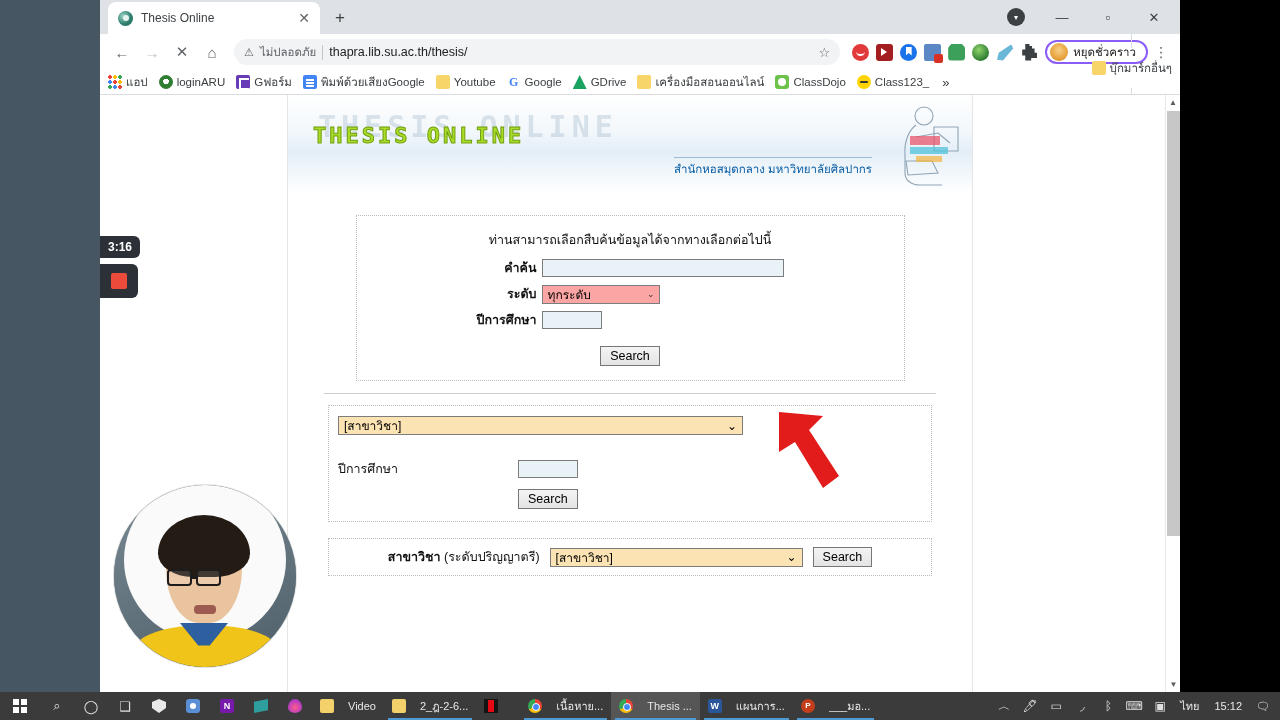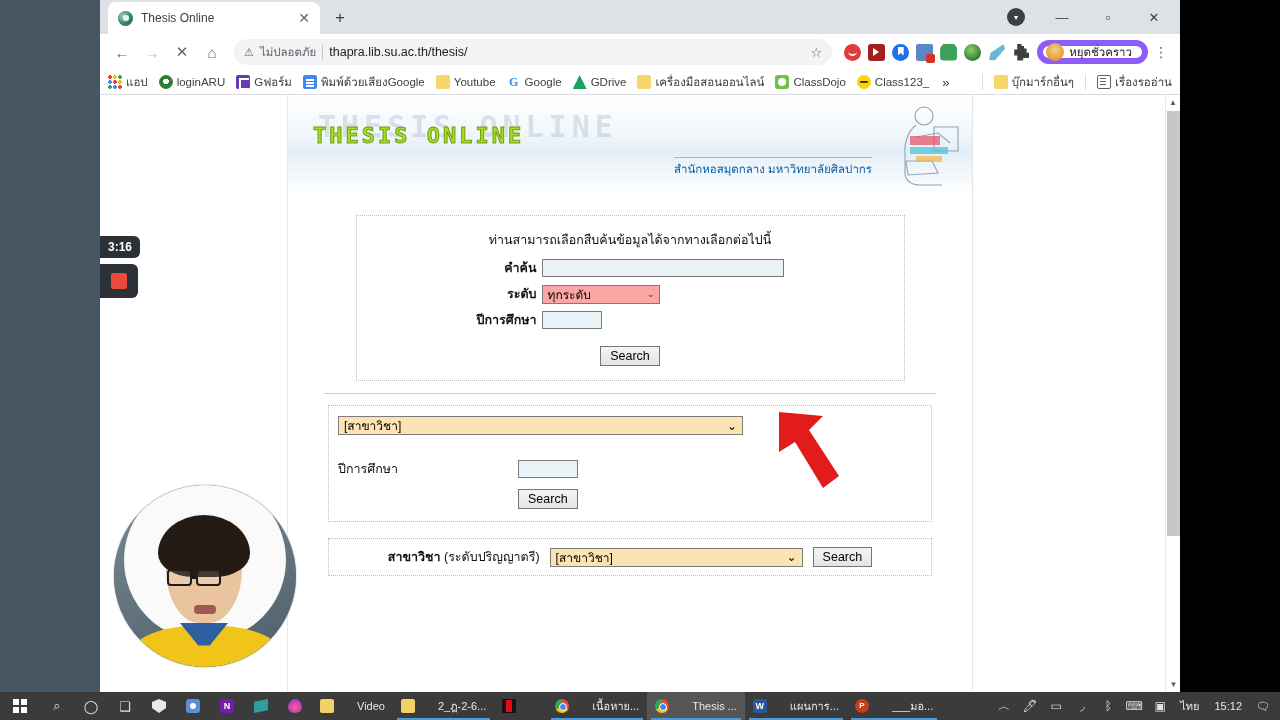--- a/index.html
+++ b/index.html
@@ -115,21 +115,21 @@
   .ex-bookmark{ background:#1a73e8; border-radius:50%; }
   .ex-bookmark:after{content:"";position:absolute;left:5.5px;top:3px;width:6px;height:9px;background:#fff;clip-path:polygon(0 0,100% 0,100% 100%,50% 72%,0 100%);}
   .ex-redlib{ background:#5b88c4; border-radius:2px;}
   .ex-redlib:after{content:"";position:absolute;right:-2px;bottom:-2px;width:9px;height:9px;background:#d93025;border-radius:2px;}
   .ex-ever { background:#3ca05a; border-radius:4px; clip-path: polygon(20% 0,80% 0,100% 25%,100% 100%,0 100%,0 25%);}
   .ex-idm { background:radial-gradient(circle at 40% 35%,#8fd36a,#2e7d32 70%); border-radius:50%; }
   .ex-feather{ background:#6bb7d8; clip-path: polygon(90% 5%,100% 30%,40% 100%,5% 95%,15% 55%);}
   .ex-puzzle{ background:#3c4043; clip-path: polygon(30% 0,55% 0,55% 14%,70% 14%,70% 30%,85% 30%,85% 55%,100% 55%,100% 85%,65% 85%,65% 100%,30% 100%,30% 70%,12% 70%,12% 35%,30% 35%);}
   .pausebtn {
     display:flex; align-items:center; gap:5px;
-    border: 6px solid #8b5cf6; border-radius: 14px;
+    border: 2px solid #8b5cf6; border-radius: 14px;
     height: 24px; padding: 0 10px 0 3px;
     font-size: 11.5px; color: #1f1f1f; margin-left: 6px;
     white-space: nowrap;
   }
   .avatar-mini {
     width:18px;height:18px;border-radius:50%;
     background: radial-gradient(circle at 50% 40%, #f7d08a 0%, #e8a33d 60%, #c07a1e 100%);
     display:block;
   }
   .kebab { width:22px;height:26px;display:flex;align-items:center;justify-content:center;color:#5f6368;font-size:14px;}
@@ -166,21 +166,21 @@
   .ico-google { color:#4285f4; font-weight:700; font-size:12px; line-height:14px; text-align:center; font-family:"Liberation Serif",serif;}
   .ico-gdrive { background:#1aa260; clip-path: polygon(50% 0,100% 100%,0 100%); }
   .ico-dojo { background:#6cc24a; border-radius:3px;}
   .ico-dojo:after{content:"";position:absolute;left:3px;top:3px;width:8px;height:8px;border-radius:50%;background:#fff;}
   .ico-class123{ background:#ffd400; border-radius:50%; }
   .ico-class123:after{content:"";position:absolute;left:3px;top:6px;width:8px;height:2px;background:#333;border-radius:1px;}
   .ico-readlist { border:1.5px solid #5f6368; border-radius:2px; }
   .ico-readlist:after{content:"";position:absolute;left:2px;top:2px;width:6px;height:1px;background:#5f6368;box-shadow:0 3px 0 #5f6368,0 6px 0 #5f6368;}
   .bm-sep { width:1px; height:16px; background:#dadce0; }
   .bm-overflow { font-size: 13px; color:#3c4043; padding: 0 2px; }
-  .bm-right { margin-left:auto; display:flex; align-items:center; gap:11px; }
+  .bm-right { margin-left:auto; display:flex; align-items:center; gap:11px;flex-direction:column; }
 
   
   .viewport {
     position: relative;
     height: 597px;
     background: #ffffff;
     overflow: hidden;
   }
   .page {
     position: absolute;
@@ -392,21 +392,21 @@
     position:absolute; left:0; bottom:0;
     width: 1280px; height: 28px;
     background: #3b3b3b;
     display:flex; align-items:center;
     color:#e8e8e8; font-size:11px;
   }
   .tb-start { width:40px; height:28px; display:flex;align-items:center;justify-content:center;}
   .win-logo { width:14px;height:14px; display:grid; grid-template-columns:1fr 1fr; grid-template-rows:1fr 1fr; gap:1.5px;}
   .win-logo span { background:#fff; display:block; }
   .tb-ico { width:34px; height:28px; display:flex;align-items:center;justify-content:center; color:#e0e0e0; font-size:13px;}
-  .tb-app { position:relative; height:28px; display:flex;align-items:center; gap:23px; padding: 0 8px; }
+  .tb-app { position:relative; height:28px; display:flex;align-items:center; gap:14px; padding: 0 8px; }
   .tb-app .lbl { max-width:56px; overflow:hidden; white-space:nowrap; }
   .tb-app.active { background: rgba(255,255,255,.14); }
   .tb-app.active:after, .tb-app.underline:after {
     content:""; position:absolute; left:4px; right:4px; bottom:0; height:2.5px; background:#4d9ad4;
   }
   .mini { width:14px;height:14px;display:block;position:relative;flex:0 0 auto;}
   .m-folder{background:#f4d06a;border-radius:2px;}
   .m-netflix{background:#141414;}
   .m-netflix:after{content:"";position:absolute;left:4px;top:1px;width:6px;height:12px;background:#e50914;}
   .m-chrome{border-radius:50%;background:conic-gradient(#ea4335 0 33%,#fbbc04 33% 66%,#34a853 66% 100%);}

